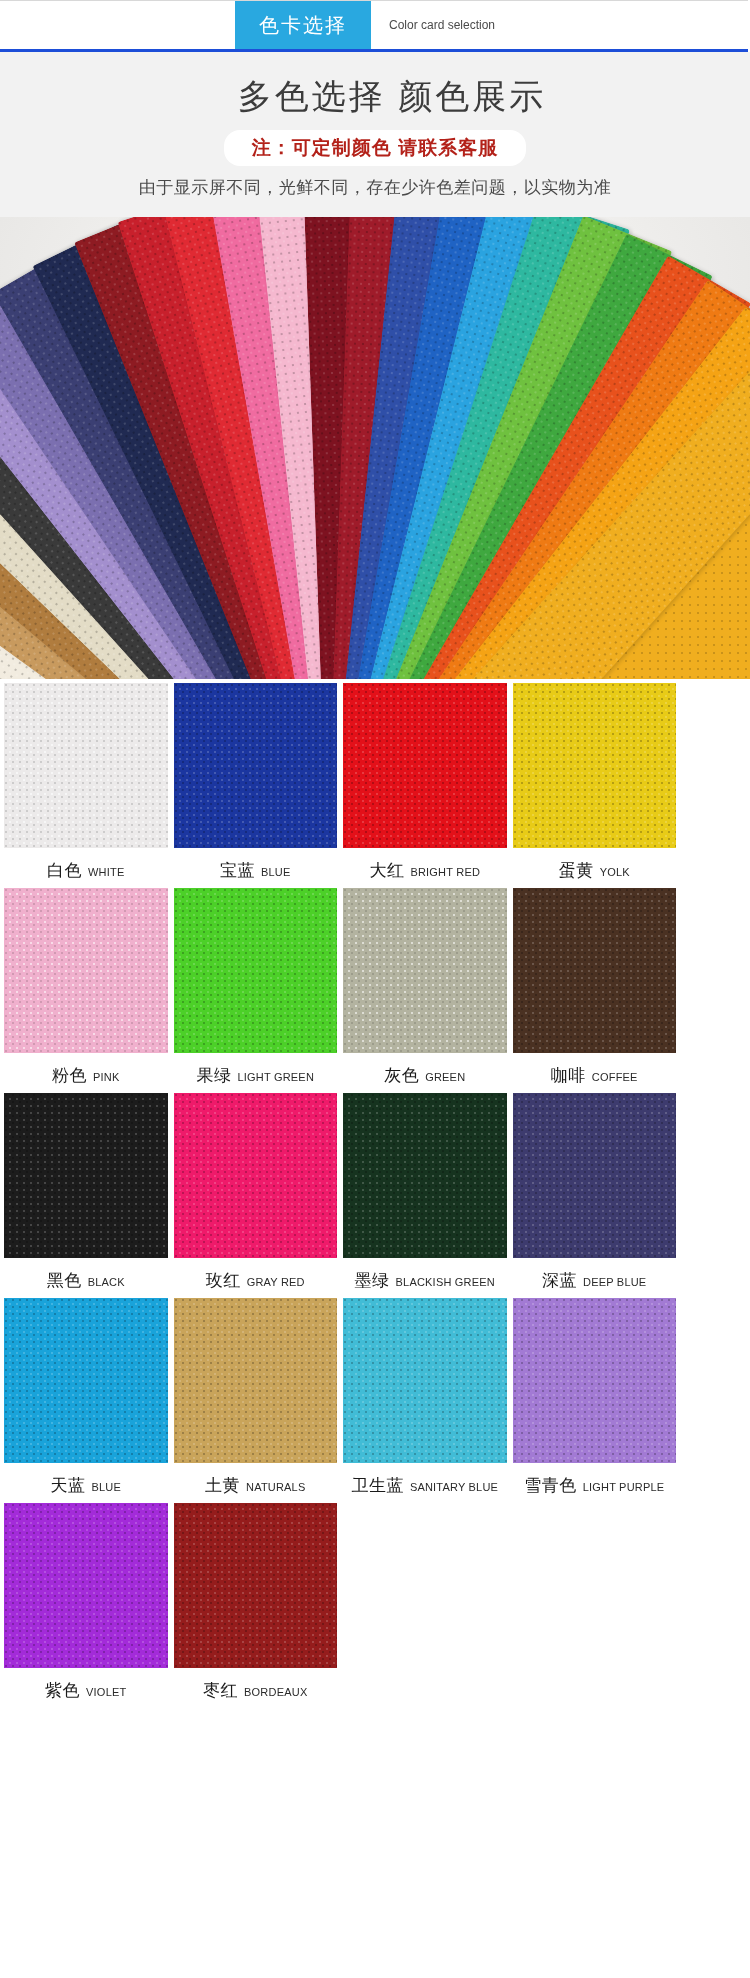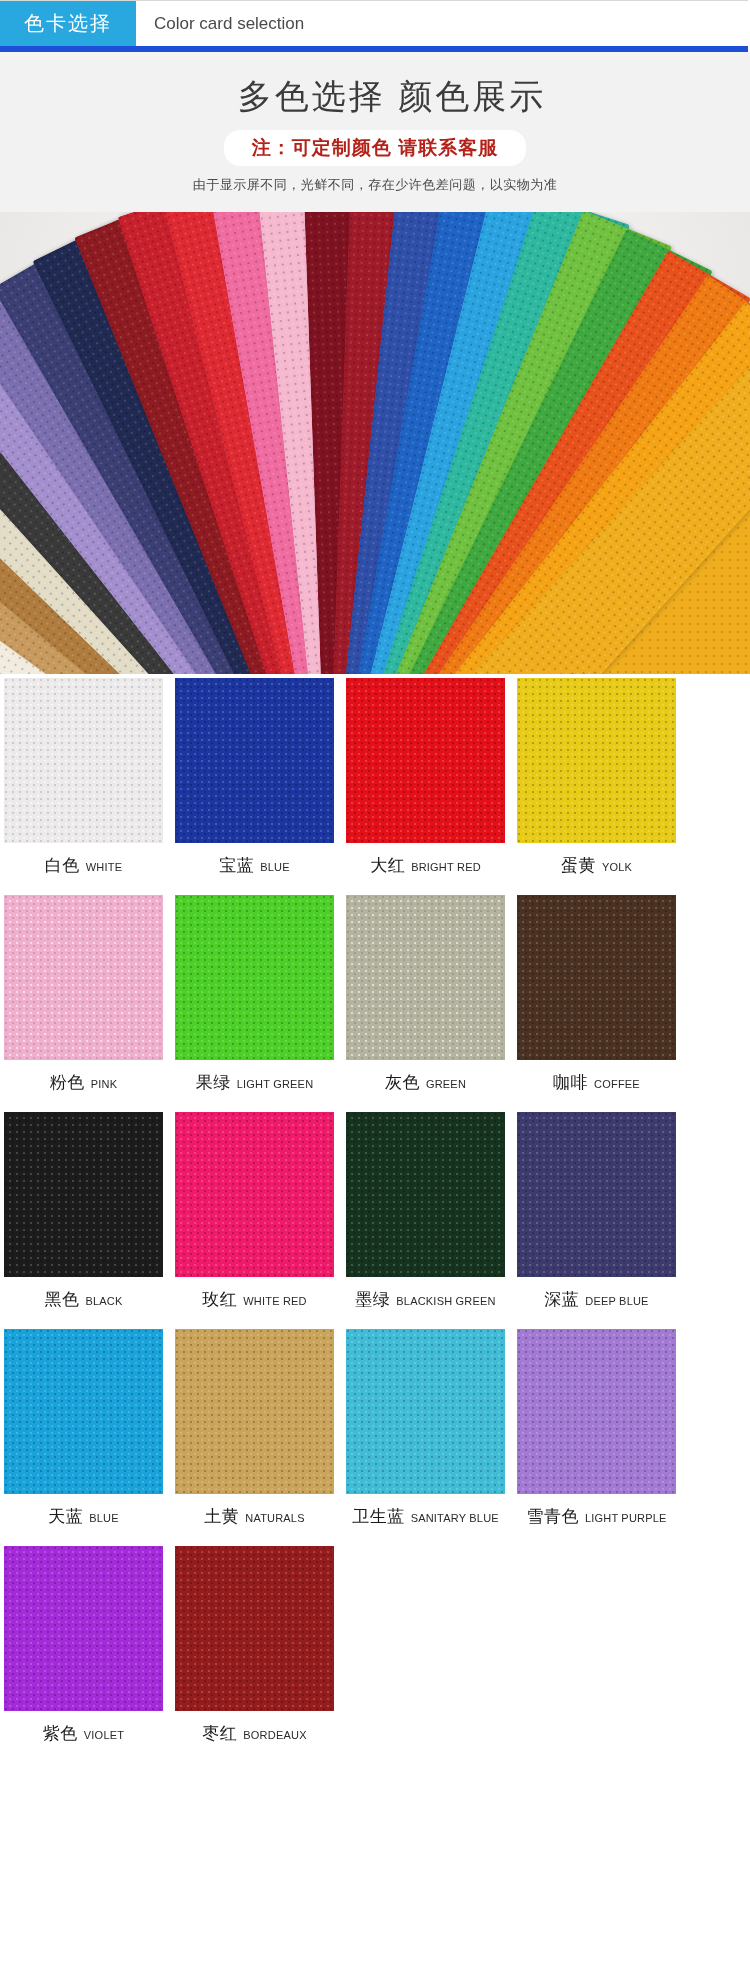--- a/index.html
+++ b/index.html
@@ -9,44 +9,45 @@
     font-family: "Liberation Sans", "DejaVu Sans", sans-serif;
   }
   body { width: 750px; min-height: 1978px; }
 
   
   .top-banner {
     width: 748px;
     height: 52px;
     background: #ffffff;
     border-top: 1px solid #d8d8d8;
-    border-bottom: 6px solid #1d4ed8;
+    border-bottom: 3px solid #1d4ed8;
     display: flex;
     align-items: stretch;
+    justify-content: center;
     position: relative;
   }
   .banner-inner {
     display: flex;
     align-items: stretch;
     height: 100%;
   }
   .banner-cn {
     background: #29a8e0;
     color: #ffffff;
     font-size: 20px;
     letter-spacing: 2px;
     display: flex;
     align-items: center;
     justify-content: center;
     padding: 0 24px;
     font-weight: 400;
   }
   .banner-en {
     color: #4a4a4a;
-    font-size: 17px;
+    font-size: 12px;
     display: flex;
     align-items: center;
     padding: 0 18px;
     white-space: nowrap;
   }
   .banner-rule {
     position: absolute;
     left: 0; right: 0; bottom: 0;
     height: 10px;
     background: #f2f2f2;
@@ -74,21 +75,21 @@
     background: #ffffff;
     border-radius: 16px;
     color: #b32119;
     font-size: 19px;
     font-weight: 700;
     letter-spacing: 1px;
     padding: 5px 28px;
     margin: 4px 0 10px;
   }
   .headline-sub {
-    font-size: 13px;
+    font-size: 17px;
     color: #4a4a4a;
     letter-spacing: 0.5px;
   }
 
   
   .hero {
     position: relative;
     width: 750px;
     height: 462px;
     background: #f4f3f1;
@@ -130,21 +131,20 @@
 
   
   .swatch-grid {
     width: 680px;
     background: #ffffff;
     display: grid;
     grid-template-columns: repeat(4, 1fr);
     column-gap: 6px;
     row-gap: 0;
     padding: 4px 4px 6px;
-    gap: 12px;
   }
   .swatch-cell {
     display: flex;
     flex-direction: column;
     padding-bottom: 6px;
   }
   .swatch-chip {
     width: 100%;
     height: 165px;
     background-image:
@@ -290,21 +290,21 @@
       <div class="swatch-chip" style="background-color: rgb(28, 28, 28);"></div>
       <div class="swatch-label">
         <span class="swatch-cn">黑色</span>
         <span class="swatch-en">BLACK</span>
       </div>
     </div>
     <div class="swatch-cell">
       <div class="swatch-chip" style="background-color: rgb(239, 26, 106);"></div>
       <div class="swatch-label">
         <span class="swatch-cn">玫红</span>
-        <span class="swatch-en">WHITE RED</span>
+        <span class="swatch-en">GRAY RED</span>
       </div>
     </div>
     <div class="swatch-cell">
       <div class="swatch-chip" style="background-color: rgb(22, 51, 31);"></div>
       <div class="swatch-label">
         <span class="swatch-cn">墨绿</span>
         <span class="swatch-en">BLACKISH GREEN</span>
       </div>
     </div>
     <div class="swatch-cell">

